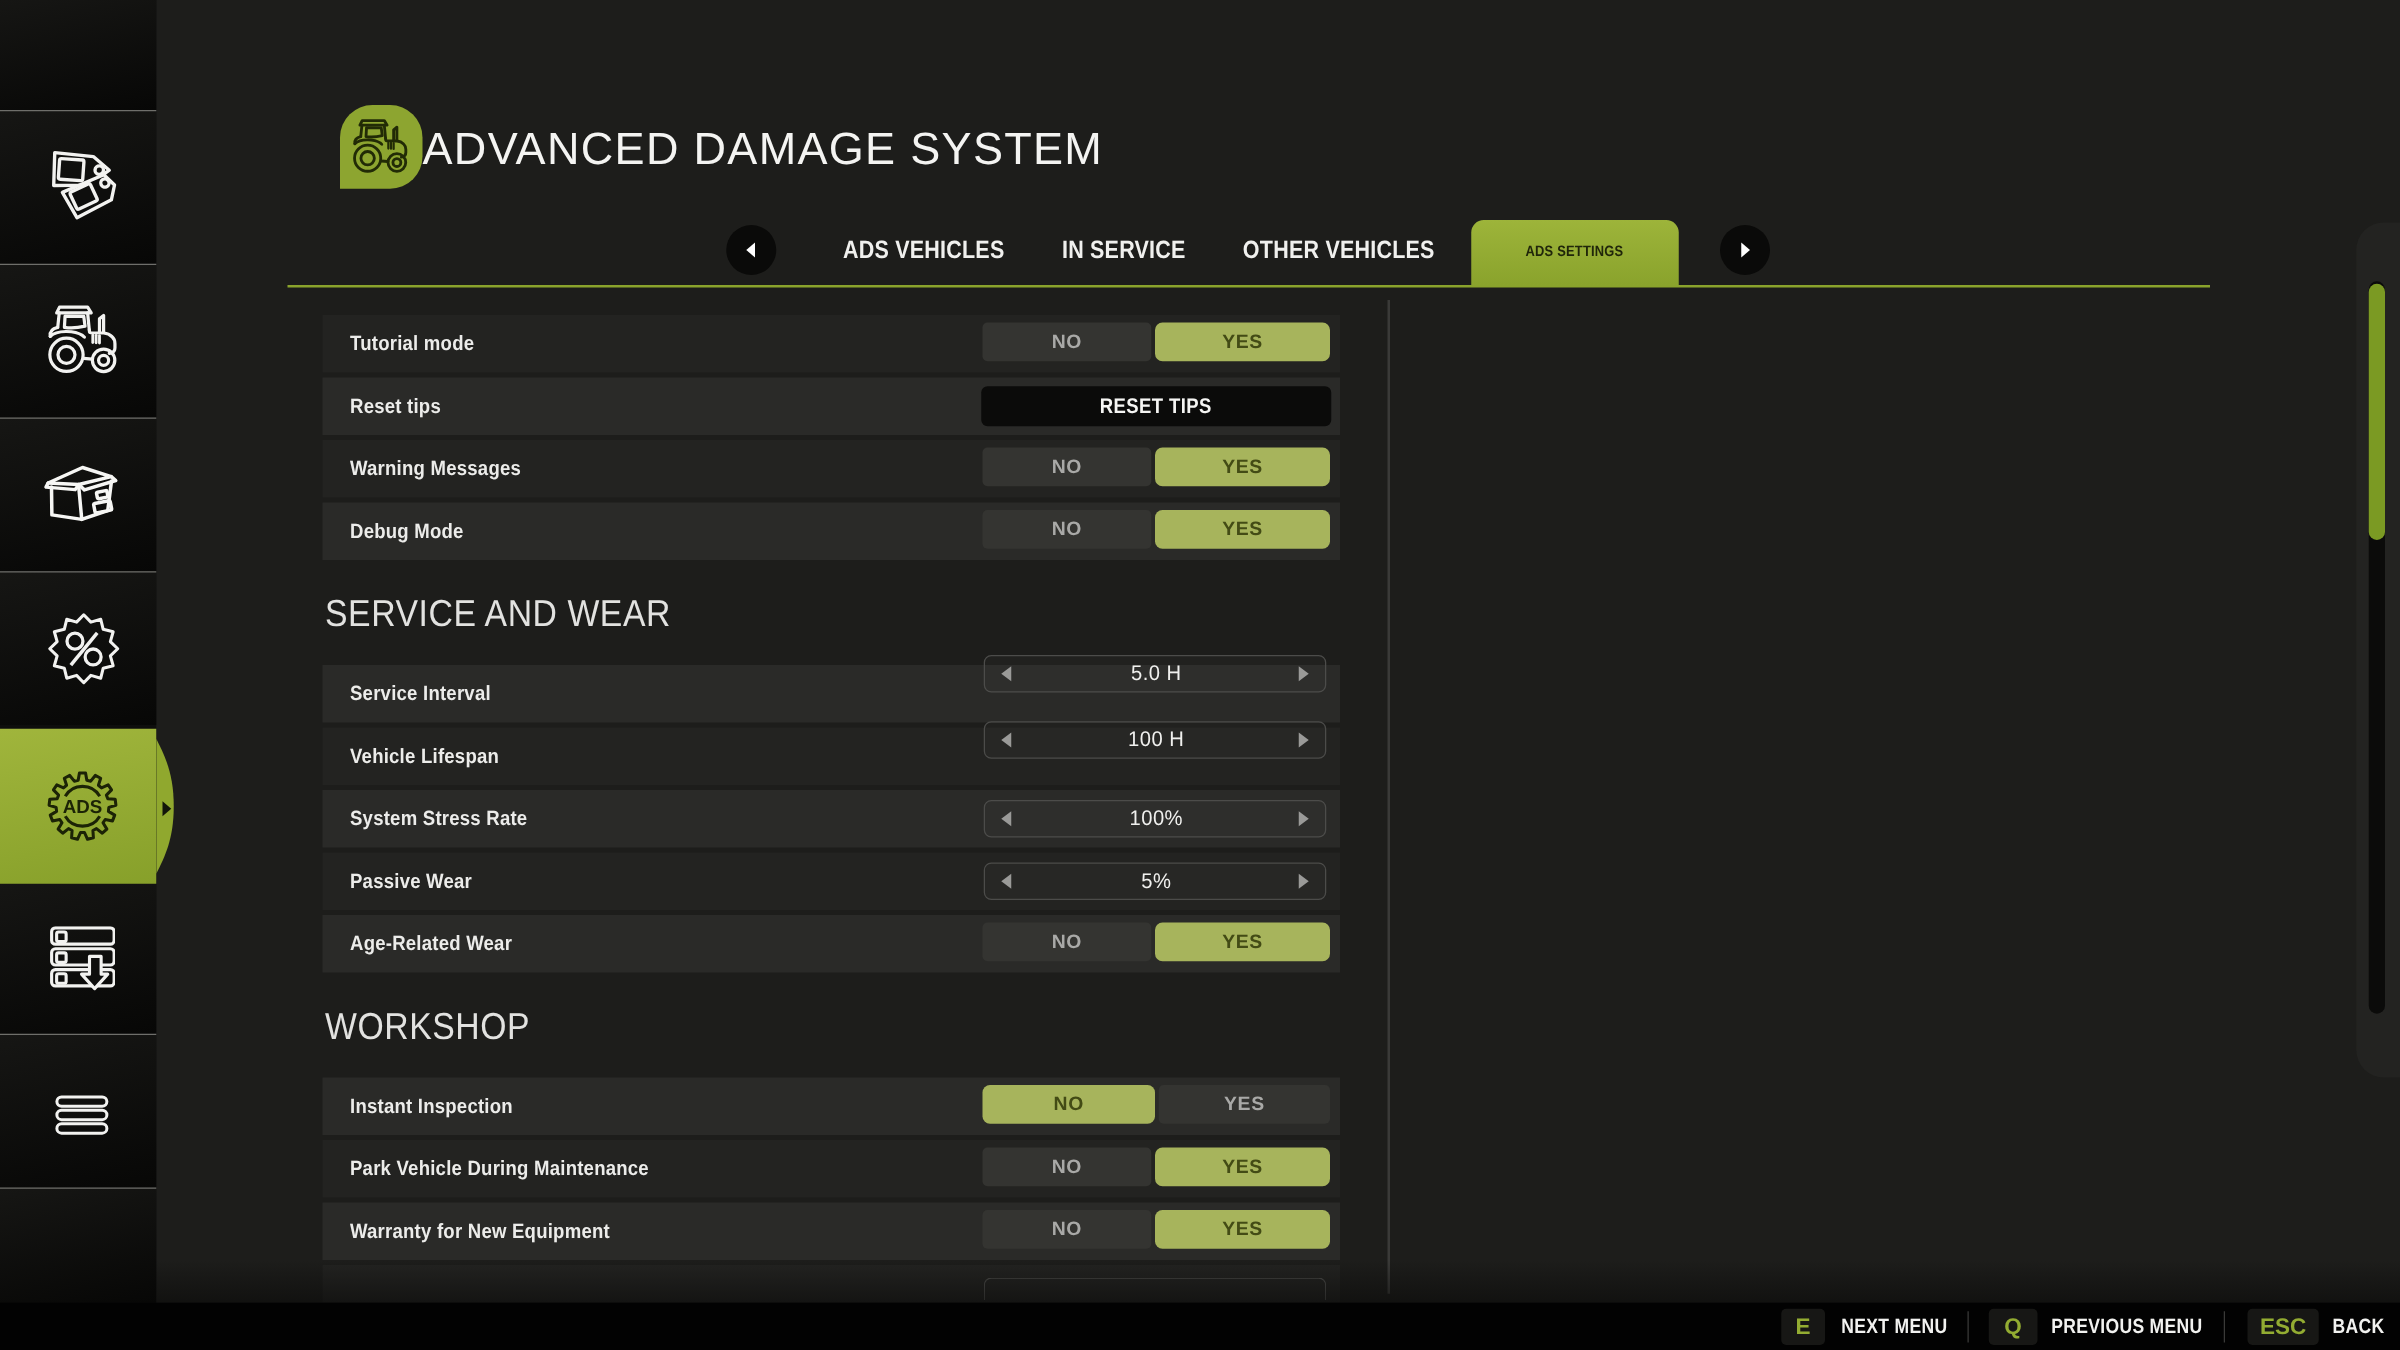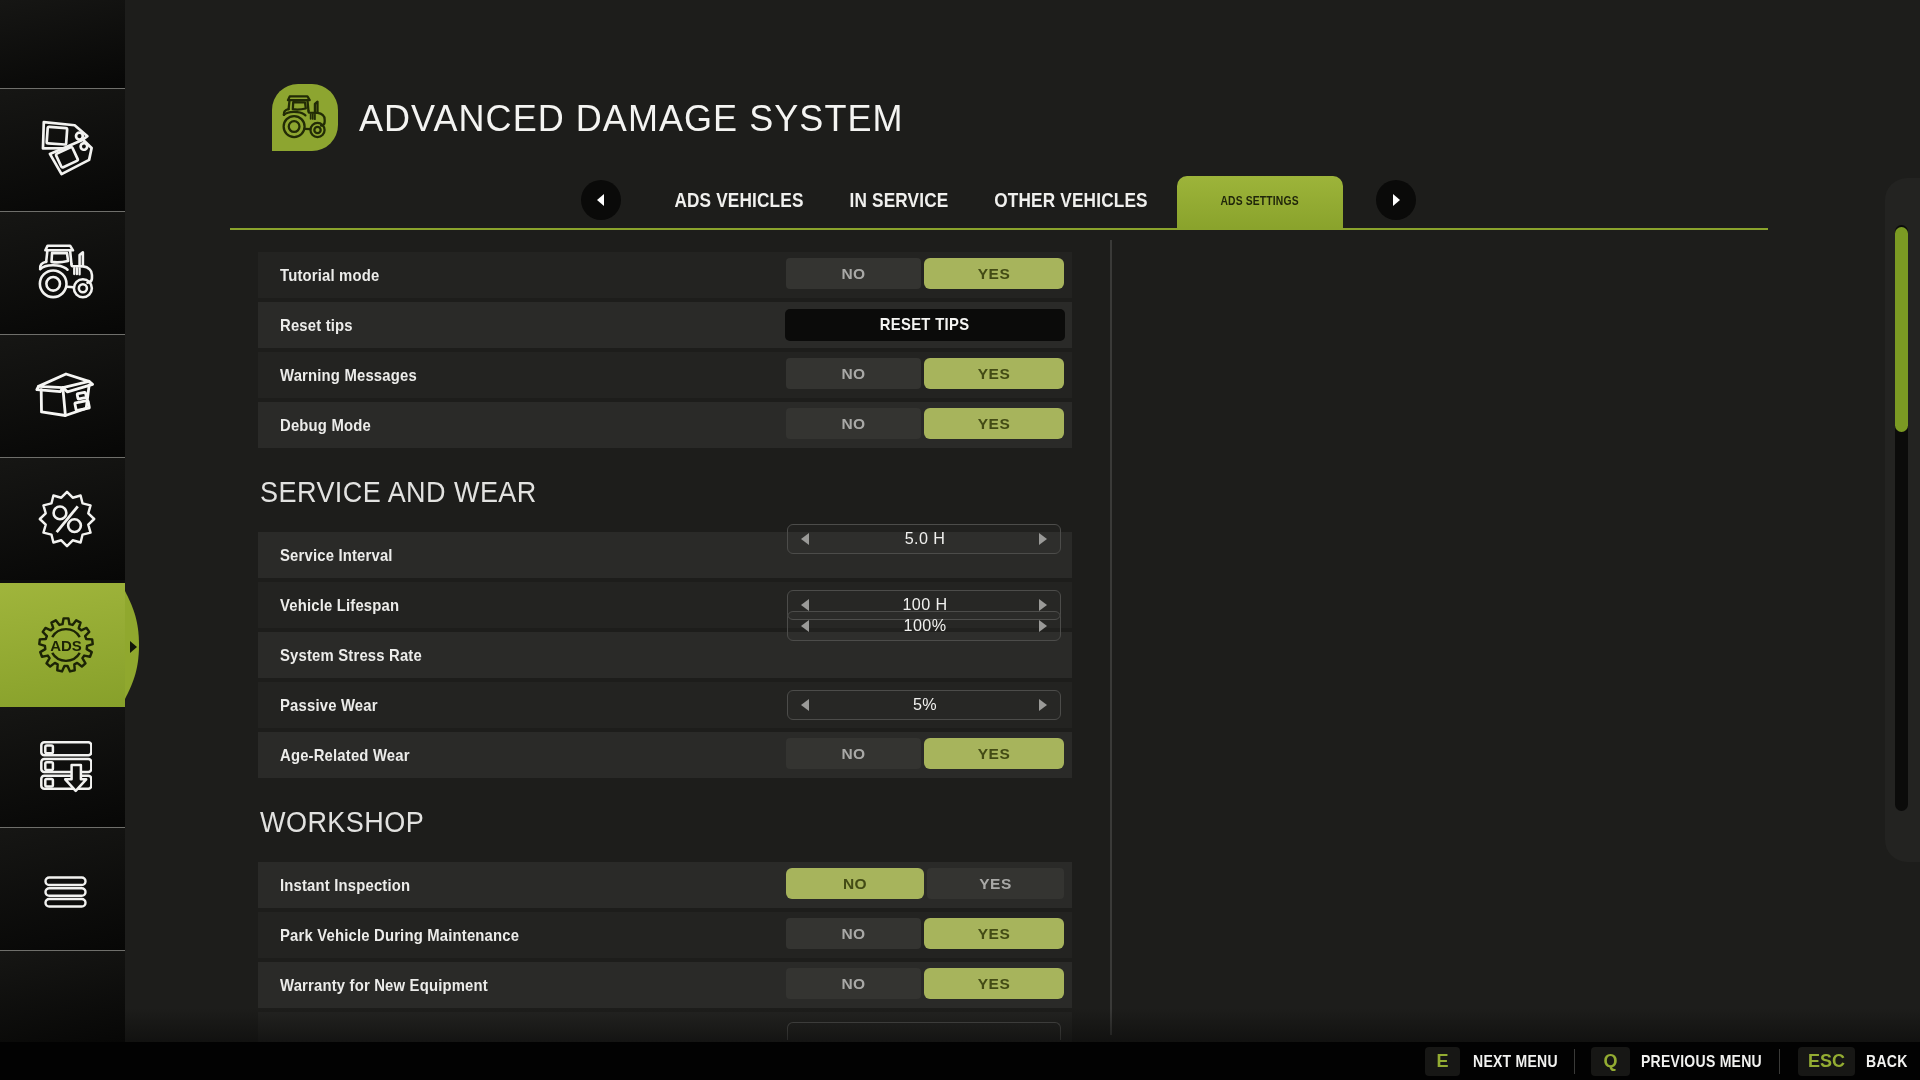--- a/index.html
+++ b/index.html
@@ -5,21 +5,21 @@
 #stage{position:relative;width:1920px;height:1080px;background:#1d1d1b}
 .abs{position:absolute}
 
 #sidebar{position:absolute;left:0;top:0;width:125px;height:1080px;background:#0e0e0d}
 .sdiv{position:absolute;left:0;width:125px;height:1px;background:#6f6f6b}
 .cell{position:absolute;left:0;width:125px;height:122px;background:linear-gradient(168deg,#161614,#070706)}
 .icon{position:absolute}
 #adscell{position:absolute;left:0;top:583px;width:125px;height:124px;background:linear-gradient(170deg,#a0b53c,#87a02a)}
 
 #appicon{position:absolute;left:272px;top:84px;width:66px;height:67px;background:#8da530;border-radius:26px 26px 26px 0}
-#title{position:absolute;left:359px;top:99px;font-size:36px;line-height:40px;color:#f4f4f2;letter-spacing:1.05px;font-weight:400}
+#title{position:absolute;left:338px;top:99px;font-size:36px;line-height:40px;color:#f4f4f2;letter-spacing:1.05px;font-weight:400}
 #balance{position:absolute;left:1444px;top:83px;width:303px;height:73px;background:#0a0a09;border-radius:18px}
 #balance .t{position:absolute;top:0;height:73px;line-height:73px}
 
 .navcirc{position:absolute;top:180px;width:40px;height:40px;border-radius:50%;background:#0a0a09}
 .tab{position:absolute;top:176px;height:48px;line-height:48px;font-size:20px;font-weight:bold;color:#f0f0ee;letter-spacing:0.2px;text-align:center;white-space:nowrap;transform:translateX(-50%) scaleX(0.86)}
 #activetab{position:absolute;left:1177px;top:176px;width:166px;height:52px;background:linear-gradient(180deg,#9db43a,#8aa32c);border-radius:10px 10px 0 0;line-height:50px;font-size:12px;font-weight:bold;color:#20260a;letter-spacing:0.2px;text-align:center}
 #activetab span{display:inline-block;transform:scaleX(0.86)}
 #greenline{position:absolute;left:230px;top:228px;width:1538px;height:2px;background:#8aa32c}
 
 .band{position:absolute;left:258px;width:814px;height:46px}
@@ -205,29 +205,29 @@
 <div class="band b2" style="top:532px"></div>
 <div class="lbl" style="top:532px">Service Interval</div>
 <div class="spin" style="top:524px">
       <div class="la"></div>
       <div class="val">5.0 H</div>
       <div class="ra"></div>
     </div>
 
 <div class="band b1" style="top:582px"></div>
 <div class="lbl" style="top:582px">Vehicle Lifespan</div>
-<div class="spin" style="top:590px">
+<div class="spin" style="top:577px">
       <div class="la"></div>
       <div class="val">100 H</div>
       <div class="ra"></div>
     </div>
 
 <div class="band b2" style="top:632px"></div>
 <div class="lbl" style="top:632px">System Stress Rate</div>
-<div class="spin" style="top:611px">
+<div class="spin" style="top:640px">
       <div class="la"></div>
       <div class="val">100%</div>
       <div class="ra"></div>
     </div>
 
 <div class="band b1" style="top:682px"></div>
 <div class="lbl" style="top:682px">Passive Wear</div>
 <div class="spin" style="top:690px">
       <div class="la"></div>
       <div class="val">5%</div>

